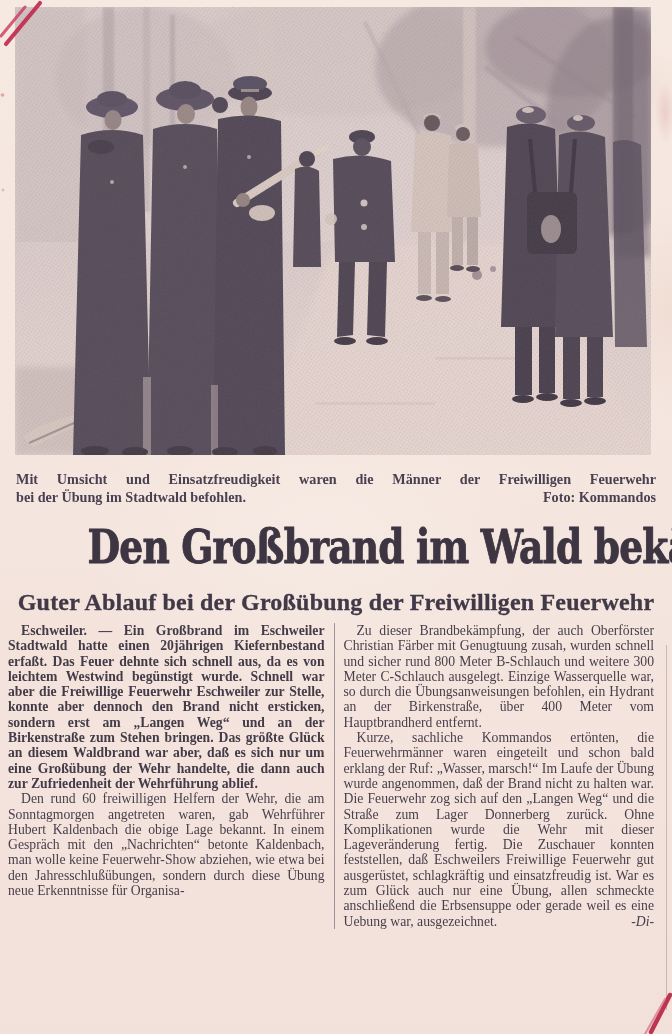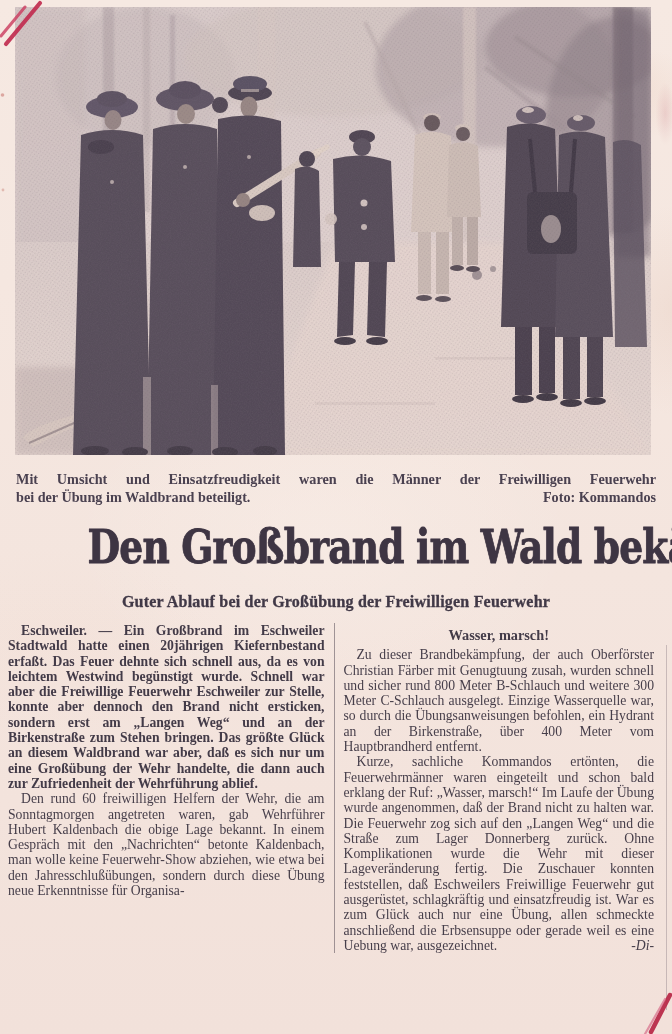--- a/index.html
+++ b/index.html
@@ -25,21 +25,21 @@
   .headline{position:absolute;left:0;top:520px;width:672px;text-align:center;}
   .headline-inner{
     display:inline-block;white-space:nowrap;
     font-family:"DejaVu Serif",serif;font-weight:bold;
     font-size:47px;line-height:54px;letter-spacing:-1px;color:#3e3543;
     -webkit-text-stroke:.8px #3e3543;text-shadow:0 0 1px rgba(62,53,67,.45);
     transform:scaleX(.80);transform-origin:50% 50%;
   }
   .subheadline{
     position:absolute;left:0;top:590px;width:672px;text-align:center;
-    font-weight:bold;font-size:16px;line-height:24px;color:#413947;
+    font-weight:bold;font-size:24px;line-height:24px;color:#413947;
     letter-spacing:.2px;-webkit-text-stroke:.3px #413947;
   }
   .columns{position:absolute;left:8px;top:623px;width:646px;display:flex;align-items:stretch;justify-content:flex-end;}
   .col{font-size:13.7px;line-height:15.3px;text-align:justify;color:#463e4a;}
   .col-left{width:317px;padding-right:9px;border-right:1.5px solid rgba(74,63,76,.5);}
   .col-right{width:311px;padding-left:9px;}
   .para{margin:0;text-indent:13px;}
   .para.lead{font-weight:bold;color:#433b48;}
   .para.flush{text-indent:0;}
   .col-subhead{font-weight:bold;text-align:center;margin:5px 0 4px;font-size:14.3px;color:#433b48;}
@@ -203,37 +203,36 @@
 
       <rect width="636" height="448" fill="url(#ht)" opacity=".15"></rect>
       <rect width="636" height="448" filter="url(#grain)"></rect>
       <rect width="636" height="448" fill="#efdbd3" opacity=".10"></rect>
     </svg>
   </div>
 
   <div class="caption">
     <div class="caption-line1">Mit Umsicht und Einsatzfreudigkeit waren die Männer der Freiwilligen Feuerwehr</div>
     <div class="caption-line2">
-      <span>bei der Übung im Waldbrand beteiligt.</span>
+      <span>bei der Übung im Stadtwald befohlen.</span>
       <span>Foto: Kommandos</span>
     </div>
   </div>
 
   <div class="headline">
     <span class="headline-inner">Den Großbrand im Wald bekämpft</span>
   </div>
   <div class="subheadline">Guter Ablauf bei der Großübung der Freiwilligen Feuerwehr</div>
 
   <div class="columns">
     <div class="col col-left">
         <p class="para lead">Eschweiler. — Ein Großbrand im Eschweiler Stadtwald hatte einen 20jährigen Kiefernbestand erfaßt. Das Feuer dehnte sich schnell aus, da es von leichtem Westwind begünstigt wurde. Schnell war aber die Freiwillige Feuerwehr Eschweiler zur Stelle, konnte aber dennoch den Brand nicht ersticken, sondern erst am „Langen Weg“ und an der Birkenstraße zum Stehen bringen. Das größte Glück an diesem Waldbrand war aber, daß es sich nur um eine Großübung der Wehr handelte, die dann auch zur Zufriedenheit der Wehrführung ablief.</p>
         <p class="para">Den rund 60 freiwilligen Helfern der Wehr, die am Sonntagmorgen angetreten waren, gab Wehrführer Hubert Kaldenbach die obige Lage bekannt. In einem Gespräch mit den „Nachrichten“ betonte Kaldenbach, man wolle keine Feuerwehr-Show abziehen, wie etwa bei den Jahresschlußübungen, sondern durch diese Übung neue Erkenntnisse für Organisa-</p>
       </div>
     <div class="col col-right">
-        <div class="col-subhead">Wasser, marsch!</div>
         <p class="para">Zu dieser Brandbekämpfung, der auch Oberförster Christian Färber mit Genugtuung zusah, wurden schnell und sicher rund 800 Meter B-Schlauch und weitere 300 Meter C-Schlauch ausgelegt. Einzige Wasserquelle war, so durch die Übungsanweisungen befohlen, ein Hydrant an der Birkenstraße, über 400 Meter vom Hauptbrandherd entfernt.</p>
         <p class="para">Kurze, sachliche Kommandos ertönten, die Feuerwehrmänner waren eingeteilt und schon bald erklang der Ruf: „Wasser, marsch!“ Im Laufe der Übung wurde angenommen, daß der Brand nicht zu halten war. Die Feuerwehr zog sich auf den „Langen Weg“ und die Straße zum Lager Donnerberg zurück. Ohne Komplikationen wurde die Wehr mit dieser Lageveränderung fertig. Die Zuschauer konnten feststellen, daß Eschweilers Freiwillige Feuerwehr gut ausgerüstet, schlagkräftig und einsatzfreudig ist. War es zum Glück auch nur eine Übung, allen schmeckte anschließend die Erbsensuppe oder gerade weil es eine Uebung war, ausgezeichnet.<span class="signoff">-Di-</span></p>
       </div>
   </div>
 
   <div class="right-rule"></div>
 
   <svg class="pen-marks" viewBox="0 0 672 1034">
     <path d="M6,44 L40,3" stroke="#c12d50" stroke-width="4.2" stroke-linecap="round" opacity=".92"></path>
     <path d="M1,36 L25,7" stroke="#cb3a5e" stroke-width="3" stroke-linecap="round" opacity=".8"></path>

